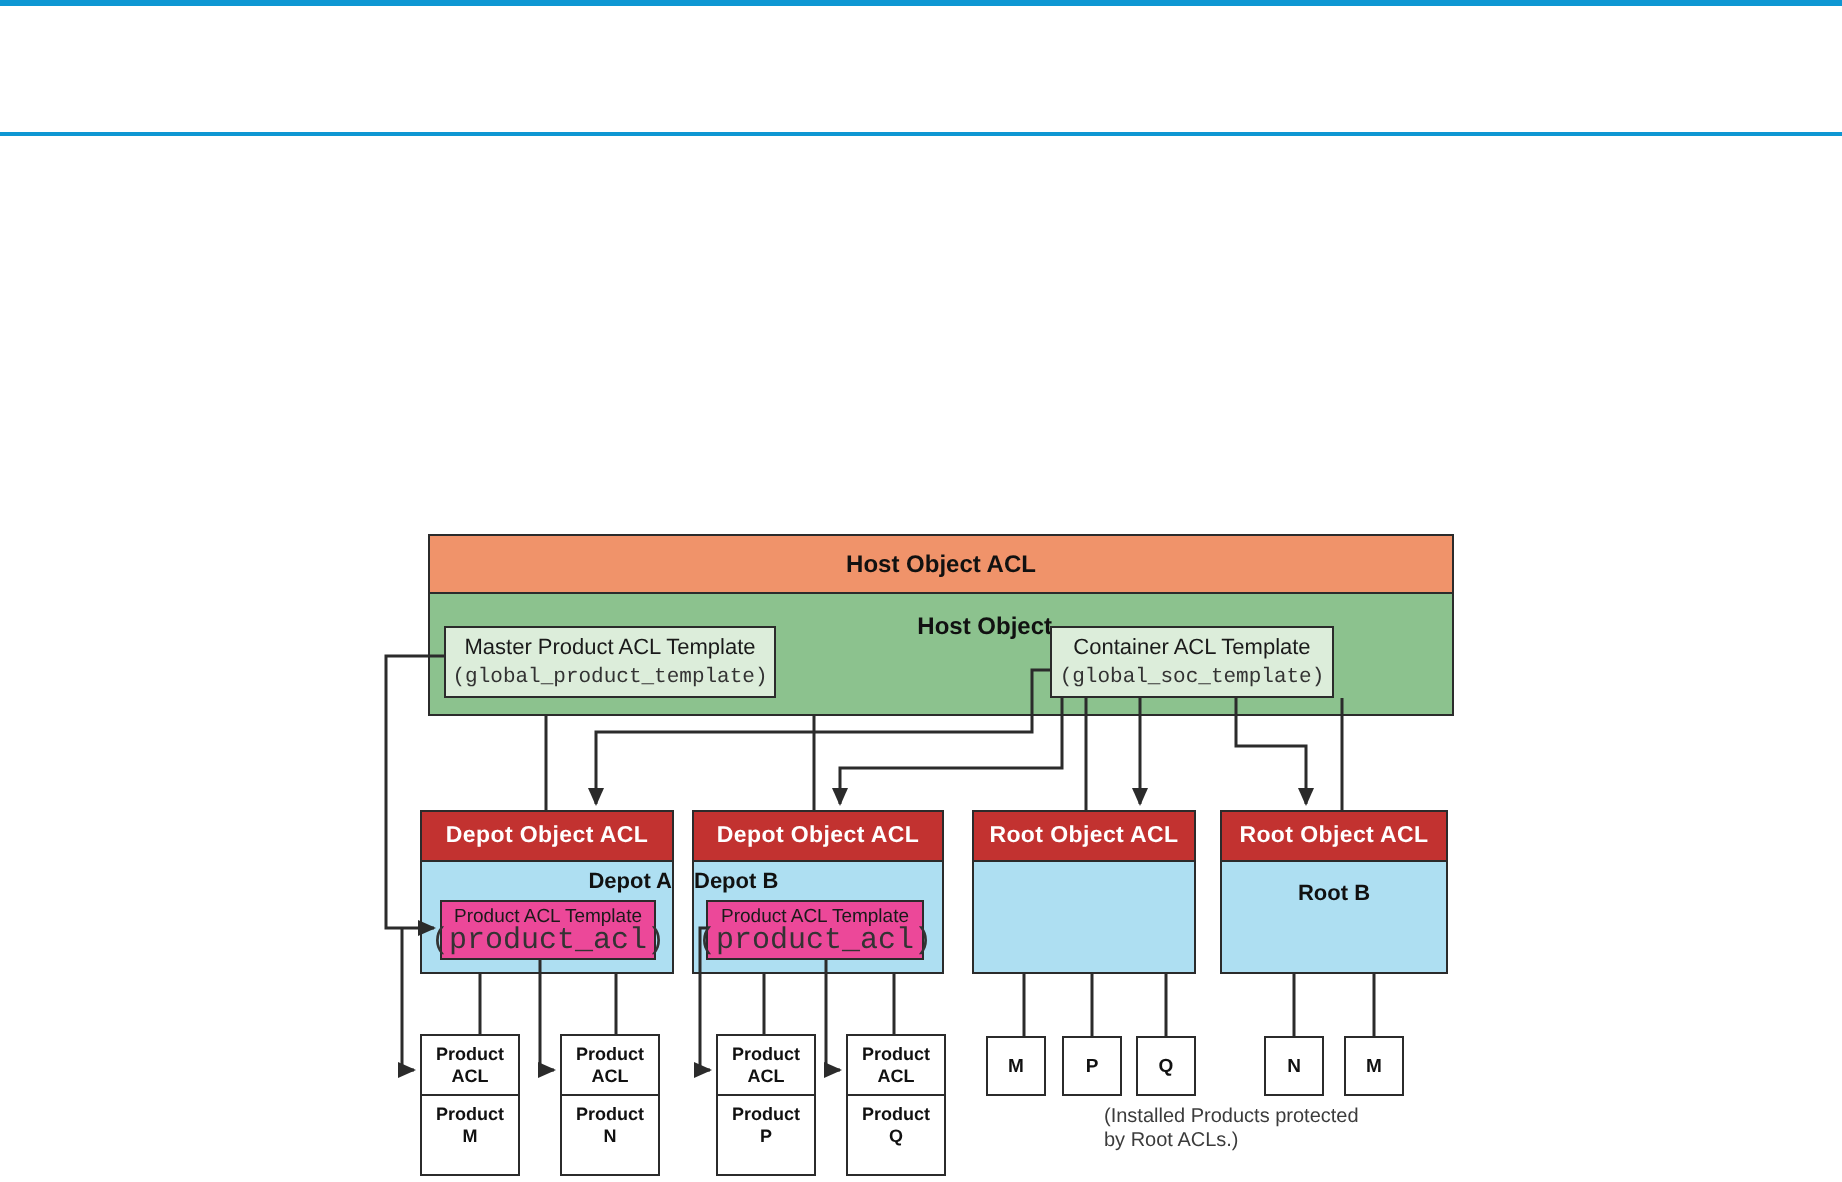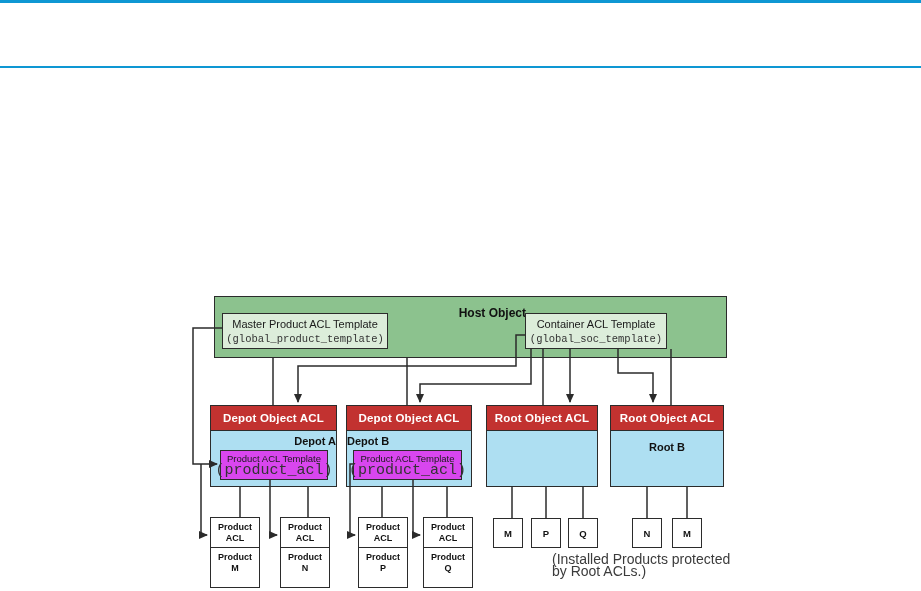--- a/index.html
+++ b/index.html
@@ -12,50 +12,53 @@
   .rule-second{top:66px;height:2px;}
 
   .box{position:absolute;box-sizing:border-box;border:1.5px solid #2b2b2b;z-index:1;}
   .center{display:flex;align-items:center;justify-content:center;text-align:center;}
   .col{display:flex;flex-direction:column;align-items:center;justify-content:center;text-align:center;}
 
   .orange{background:#f0936a;}
   .green{background:#8cc28e;}
   .ltgreen{background:#dcedda;}
   .blue{background:#aedff2;}
-  .ltblue{background:#d946ef;}
+  .ltblue{background:#ec4899;}
   .red{background:#c23230;}
   .white{background:#ffffff;}
 
   .title-bold{font-weight:bold;font-size:12px;}
   .hdr-red{color:#ffffff;font-weight:bold;font-size:11.5px;letter-spacing:.2px;}
   .tpl-name{font-size:11px;line-height:15px;color:#1a1a1a;text-align:right;}
   .tpl-code{font-family:"Liberation Mono","DejaVu Sans Mono",monospace;font-size:10.5px;line-height:14px;color:#333;}
   .tpl-sm-name{font-size:9.5px;line-height:12px;color:#1a1a1a;}
   .tpl-sm-code{font-family:"Liberation Mono","DejaVu Sans Mono",monospace;font-size:15px;line-height:12px;color:#333;}
   .obj-name{font-weight:bold;font-size:11px;}
   .prod-cell{font-weight:bold;font-size:9px;line-height:10.5px;}
   .sm-letter{font-weight:bold;font-size:9.5px;}
-  .caption{position:absolute;left:552px;top:553px;font-size:14px;line-height:12px;color:#3b3b3b;z-index:1;}
+  .caption{position:absolute;left:552px;top:553px;font-size:10px;line-height:12px;color:#3b3b3b;z-index:1;}
 
   .cont-header{height:25px;border-bottom:1.5px solid #2b2b2b;box-sizing:border-box;}
   .cont-body{position:absolute;left:0;right:0;top:25px;bottom:0;}
   .divided-top{height:30px;border-bottom:1.5px solid #2b2b2b;box-sizing:border-box;}
   .divided-bottom{position:absolute;left:0;right:0;top:30px;bottom:0;}
 
   svg.wires{position:absolute;left:0;top:0;z-index:3;pointer-events:none;}
 </style>
 </head>
 <body>
 
 <div class="page">
 
   <div class="rule rule-top"></div>
   <div class="rule rule-second"></div>
 
+  <div class="box orange center" style="left:214px;top:267px;width:513px;height:30px">
+    <span class="title-bold">Host Object ACL</span>
+  </div>
 
   <div class="box green" style="left:214px;top:296px;width:513px;height:62px">
     <div class="title-bold" style="position:absolute;left:174px;top:9px;width:137px;text-align:right;">Host Object</div>
   </div>
 
   <div class="box ltgreen col" style="left:222px;top:313px;width:166px;height:36px">
     <span class="tpl-name">Master Product ACL Template</span>
     <span class="tpl-code">(global_product_template)</span>
   </div>
 

